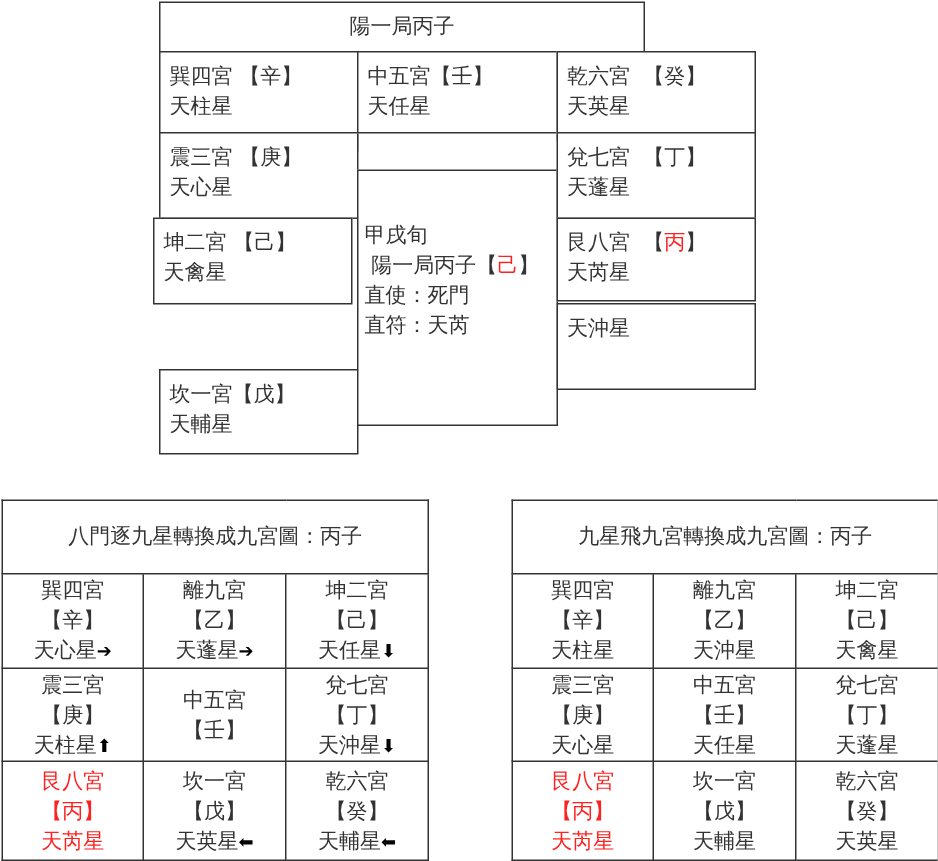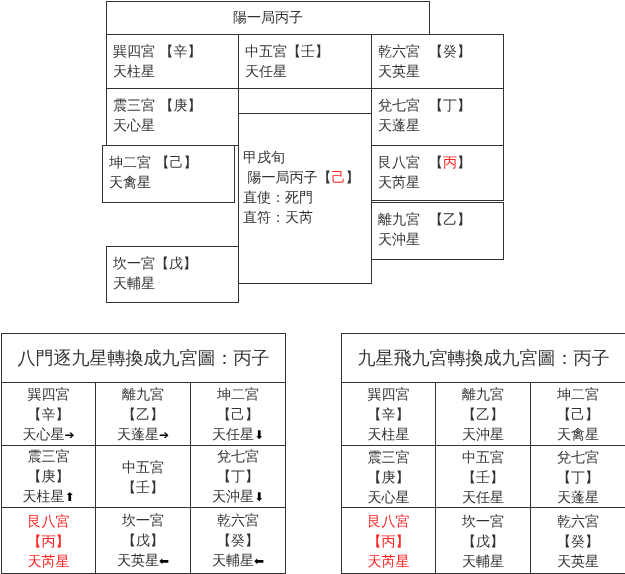--- a/index.html
+++ b/index.html
@@ -6,21 +6,21 @@
   body { width:625px; height:574px; position:relative; overflow:hidden;
          font-family: "DejaVu Sans", "Liberation Sans", sans-serif; color:#222; }
   .box { position:absolute; border:1px solid #333; box-sizing:border-box; background:#fff; }
   .title { display:flex; align-items:center; justify-content:center; font-size:14px; color:#333; }
   .cell-left { padding:6px 0 0 6px; font-size:14px; line-height:20px; color:#333; }
   .cell-left .row1 { white-space:pre; }
   .red { color:#ff2020; }
   .center-info { display:flex; flex-direction:column; justify-content:center; padding-left:4px; font-size:14px; line-height:20px; color:#333; }
   table.grid { position:absolute; border-collapse:collapse; table-layout:fixed; }
   table.grid td { border:1px solid #333; text-align:center; vertical-align:middle; font-size:14px; line-height:20px; color:#333; padding:0; }
-  table.grid td.title-cell { height:48px; font-size:18px; }
+  table.grid td.title-cell { height:48px; font-size:14px; }
   .arrow { font-size:12px; color:#000; }
 </style>
 </head>
 <body>
 
 <div class="box title" style="left:106px; top:1px; width:324px; height:34px;">
   <span>陽一局丙子</span>
 </div>
 
 <div class="box cell-left" style="left:106px; top:34px; width:133px; height:67px;">
@@ -58,21 +58,20 @@
 </div>
 <div class="box cell-left" style="left:371px; top:88px; width:133px; height:58px;">
   <div class="row1"><span>兌七宮</span><span>  </span><span>【丁】</span></div>
   <div>天蓬星</div>
 </div>
 <div class="box cell-left" style="left:371px; top:145px; width:133px; height:56px;">
   <div class="row1"><span>艮八宮</span><span>  </span><span>【</span><span class="red">丙</span><span>】</span></div>
   <div>天芮星</div>
 </div>
 <div class="box cell-left" style="left:371px; top:202px; width:133px; height:58px;">
-  <div class="row1"><span>離九宮</span><span>  </span><span>【乙】</span></div>
   <div>天沖星</div>
 </div>
 
 <table class="grid" style="left:1px; top:333px; width:284px;">
   <colgroup>
       <col style="width:94px">
       <col style="width:95px">
       <col style="width:95px">
     </colgroup>
   <tbody>

